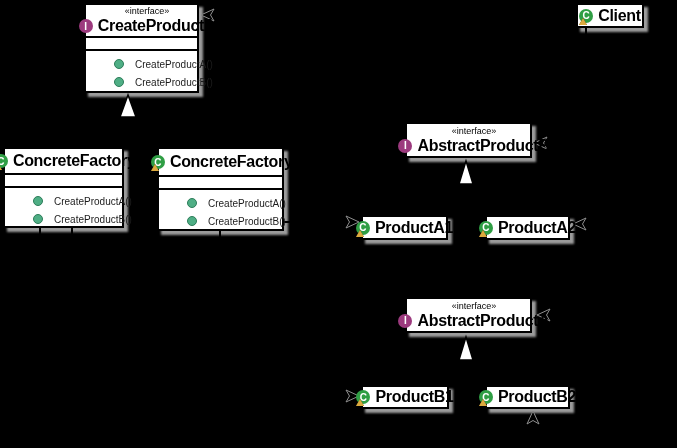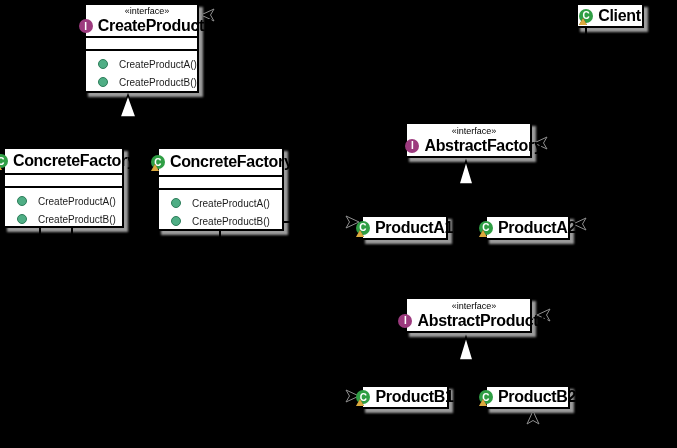--- a/index.html
+++ b/index.html
@@ -15,21 +15,21 @@
   
   .uml-box{position:absolute;background:#fff;border:2px solid #000;box-sizing:border-box;
            z-index:10;display:flex;flex-direction:column;}
   .uml-box.single{justify-content:center;}
   .sec-header{display:flex;flex-direction:column;align-items:center;justify-content:center;flex:none;padding-left:11px;}
   .sec-header.grow{flex:1;}
   .stereotype{font-size:9px;color:#000;line-height:11px;}
   .name-row{display:flex;align-items:center;justify-content:center;gap:5px;white-space:nowrap;}
   .cname{font-size:16px;font-weight:bold;color:#000;letter-spacing:-0.3px;}
   .sec-empty{height:11px;border-top:2px solid #000;border-bottom:2px solid #000;flex:none;}
-  .sec-methods{flex:1;padding-top:4px;}
+  .sec-methods{flex:1;padding-top:4px;padding-left:16px;}
   .method-row{display:flex;align-items:center;height:18px;padding-left:12px;gap:11px;}
   .mtext{font-size:10px;color:#1c1c1c;white-space:nowrap;}
   .bullet{width:8px;height:8px;border-radius:50%;background:#4fae85;border:1px solid #2d7d5a;flex:none;}
   
   .iicon{width:14px;height:14px;border-radius:50%;background:#9c3a7e;color:#fff;display:inline-flex;
          align-items:center;justify-content:center;font-size:10px;font-weight:bold;flex:none;}
   .cicon{position:relative;width:14px;height:14px;border-radius:50%;background:#2f9e44;color:#fff;
          display:inline-flex;align-items:center;justify-content:center;font-size:10px;font-weight:bold;flex:none;}
   .ctri{position:absolute;left:0;bottom:-2px;width:0;height:0;border-left:4px solid transparent;
         border-right:4px solid transparent;border-bottom:7px solid #dcaa3e;
@@ -173,21 +173,21 @@
     </div>
   </div>
 
   <div class="uml-box" style="left:405px;top:122px;width:127px;height:36px;">
     <div class="sec-header grow">
       <div class="stereotype">«interface»</div>
       <div class="name-row">
         <span class="iicon">
             <span>I</span>
           </span>
-        <span class="cname">AbstractFactory</span>
+        <span class="cname">AbstractProductB</span>
       </div>
     </div>
   </div>
 
   <div class="uml-box single" style="left:361px;top:215px;width:87px;height:25px;">
     <div class="name-row">
       <span class="cicon">
           <span>C</span>
           <span class="ctri"></span>
         </span>

